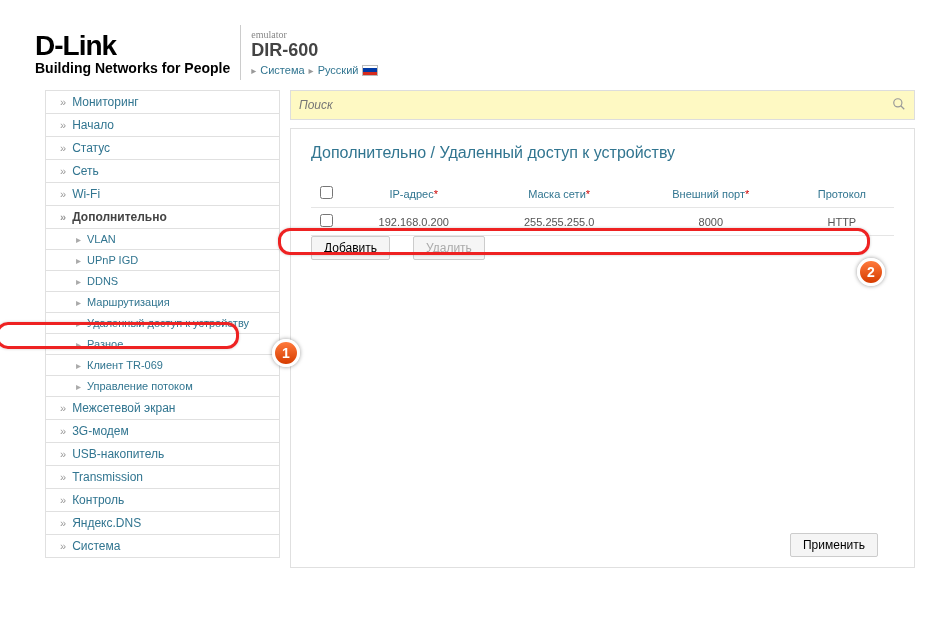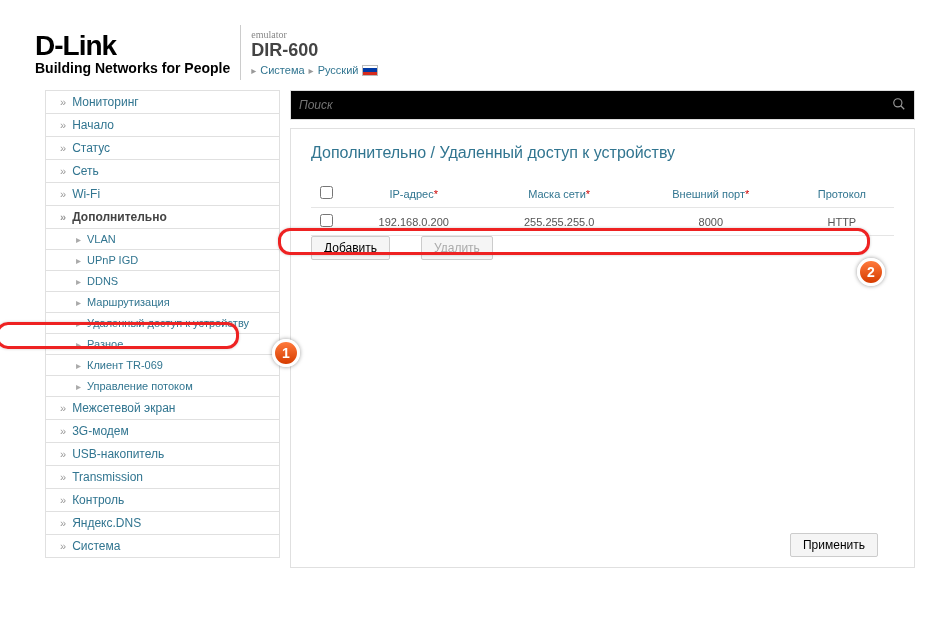--- a/index.html
+++ b/index.html
@@ -32,36 +32,36 @@
 .nav { border: 1px solid #e0e0e0; border-top: none; border-bottom: none; }
 .nav-item { border-top: 1px solid #e0e0e0; padding: 4px 10px 4px 14px; cursor: pointer; color: #317590; font-size: 12px; background: #fff; display:flex; align-items:center; gap:6px;}
 .nav-item:last-child { border-bottom: 1px solid #e0e0e0; }
 .nav-item.sub { padding-left: 30px; color: #317590; font-size: 11px; }
 .nav-item.sub .arrow { color:#aaa; font-size:10px;}
 .nav-item.top .arrow { color:#999; font-size:11px; }
 .nav-item.active-parent { font-weight: bold; color: #444; }
 .nav-item.sub.active { background:#fff; }
 
 
-.search-bar { border:1px solid #ddd; height:30px; display:flex; align-items:center; padding:0 8px; background:#000000; margin-bottom:8px;}
+.search-bar { border:1px solid #ddd; height:30px; display:flex; align-items:center; padding:0 8px; background:#fef9c3; margin-bottom:8px;}
 .search-bar input { border:none; outline:none; flex:1; font-size:12px; color:#888; background:transparent; font-style:italic;}
 .search-bar .mag { color:#999; font-size:14px;}
 
 
 .panel { border:1px solid #e0e0e0; min-height:440px; padding:15px 20px; position:relative;}
 .breadcrumb-title { color:#317590; font-size:16px; font-weight:normal; margin-bottom:18px;}
 .section-title { color:#5a8a2f; font-size:13px; font-weight:bold; margin-bottom:10px; padding-left:10px;}
 
 
 .tbl { width:100%; border-collapse:collapse; }
 .tbl th { text-align:center; color:#317590; font-size:11px; font-weight:normal; padding:6px 4px; border-bottom:1px solid #e5e5e5;}
 .tbl th .ast { color:#c00; font-size:11px;}
 .tbl td { text-align:center; font-size:11px; color:#555; padding:6px 4px; border-bottom:1px solid #e5e5e5;}
 .tbl th:first-child, .tbl td:first-child { width:30px; text-align:center;}
-.btn-row { display:flex; gap:8px; }
+.btn-row { display:flex; }
 .btn { background:#f5f5f5; border:1px solid #ccc; padding:4px 12px; font-size:12px; cursor:pointer; border-radius:2px;}
 .btn:disabled { color:#aaa; cursor:default;margin-left:23px; }
 .apply-wrap { position:absolute; bottom:10px; right:36px; }
 
 
 .hl { position:absolute; border:3px solid #e22; border-radius:12px; pointer-events:none; box-shadow:0 0 3px rgba(0,0,0,.2);}
 .hl1 { left:-4px; top:232px; width:243px; height:27px;}
 .hl2 { left:278px; top:138px; width:592px; height:27px;}
 .badge { position:absolute; width:28px; height:28px; border-radius:50%; background:linear-gradient(#ff7a3d,#d63c00); border:3px solid #fff; box-shadow:0 0 4px rgba(0,0,0,.4); color:#fff; font-weight:bold; font-size:14px; display:flex; align-items:center; justify-content:center;}
 .badge1 { left:272px; top:339px;}

